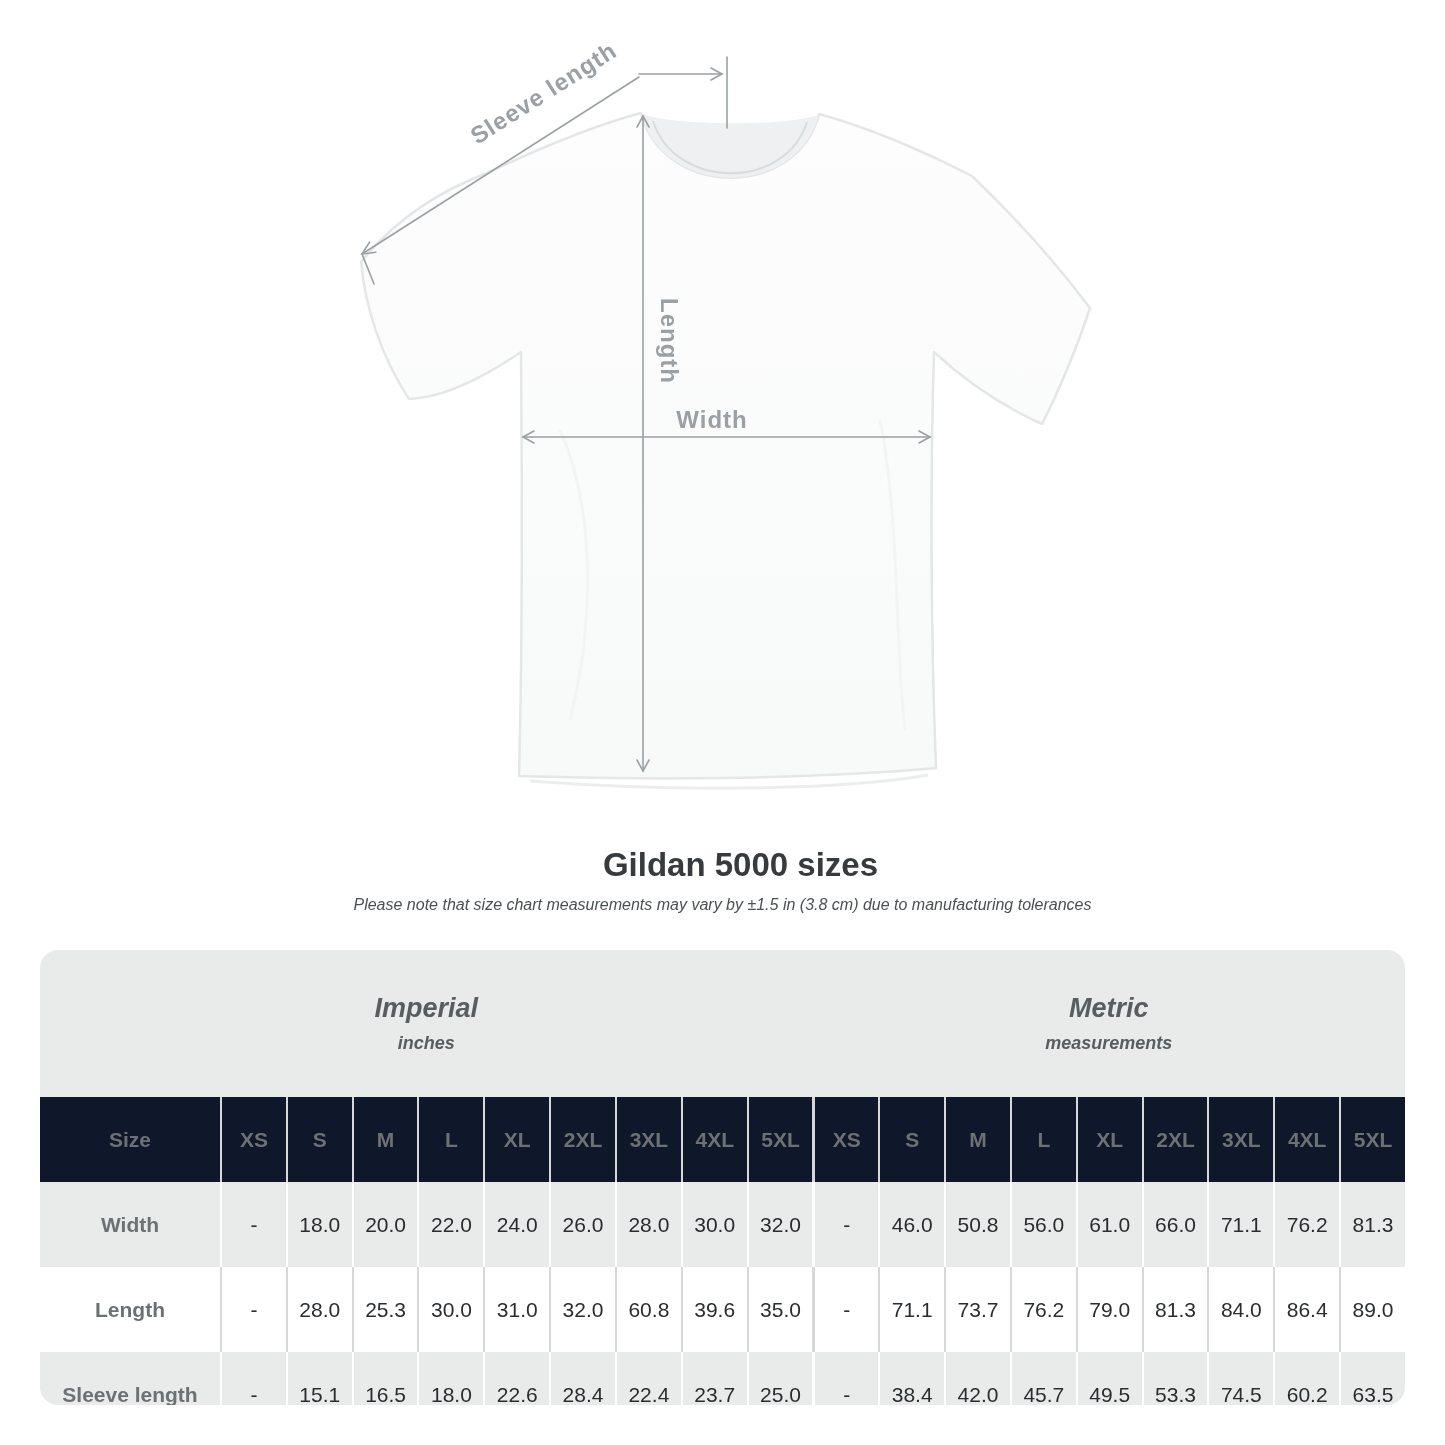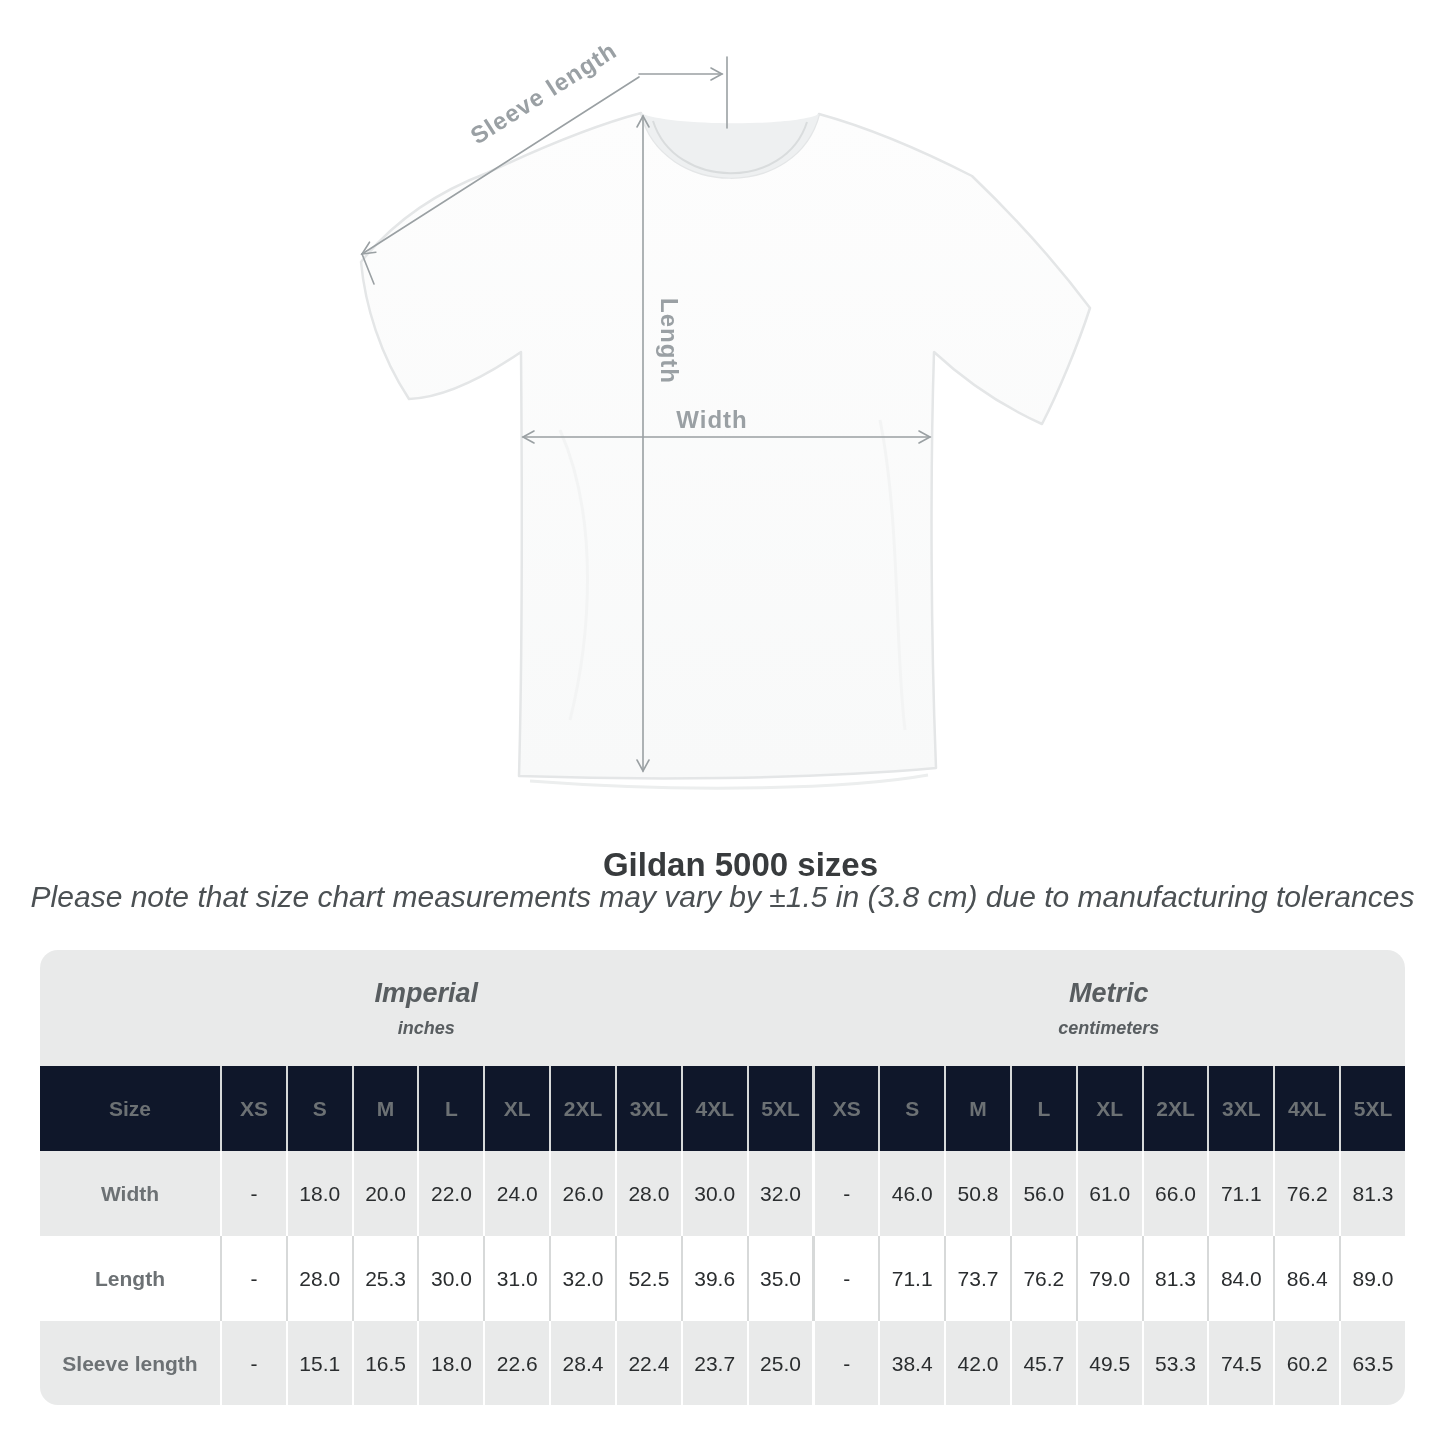--- a/index.html
+++ b/index.html
@@ -4,28 +4,28 @@
 <style>
   html,body{margin:0;padding:0;background:#ffffff;}
   body{width:1445px;height:1445px;position:relative;font-family:"Liberation Sans",sans-serif;overflow:hidden;}
 
   
   .diagram{position:absolute;left:0;top:0;width:1445px;height:845px;}
 
   
   .title-block{position:absolute;left:0;top:846px;width:1445px;text-align:center;}
   .chart-title{font-size:33px;font-weight:bold;color:#383b3d;line-height:38px;padding-left:36px;}
-  .chart-subtitle{margin-top:0;font-size:30px;font-style:italic;color:#4b5053;line-height:26px;}
+  .chart-subtitle{margin-top:8px;font-size:16px;font-style:italic;color:#4b5053;line-height:26px;}
 
   
   .chart-wrap{position:absolute;left:40px;top:950px;width:1365px;height:455px;border-radius:18px;overflow:hidden;}
   table.size-chart{width:100%;height:100%;border-collapse:separate;border-spacing:0;table-layout:fixed;}
   table.size-chart th,table.size-chart td{padding:0;text-align:center;vertical-align:middle;}
 
-  tr.r-sections{height:116px;}
+  tr.r-sections{height:147px;}
   tr.r-sections th{background:#e9eaea;}
   .section-name{font-size:27px;font-weight:bold;font-style:italic;color:#585d60;}
   .section-unit{margin-top:9px;font-size:18px;font-style:italic;color:#585d60;}
 
   tr.r-sizes{height:85px;background:#0f172a;}
   tr.r-sizes th{font-size:21px;font-weight:bold;color:#6c7174;}
 
   tr.r-body{height:85px;}
   tr.r-gray{background:#e9eaea;}
   tr.r-white{background:#ffffff;}
@@ -115,21 +115,21 @@
     <col span="18">
   </colgroup>
   <tbody>
   <tr class="r-sections">
     <th colspan="10">
       <div class="section-name">Imperial</div>
       <div class="section-unit">inches</div>
     </th>
     <th colspan="9">
       <div class="section-name">Metric</div>
-      <div class="section-unit">centimeters</div>
+      <div class="section-unit">measurements</div>
     </th>
   </tr>
 
   <tr class="r-sizes">
     <th>Size</th>
     <th>XS</th>
     <th>S</th>
     <th>M</th>
     <th>L</th>
     <th>XL</th>
@@ -171,21 +171,21 @@
   </tr>
 
   <tr class="r-body r-white">
     <th>Length</th>
     <td>-</td>
     <td>28.0</td>
     <td>25.3</td>
     <td>30.0</td>
     <td>31.0</td>
     <td>32.0</td>
-    <td>52.5</td>
+    <td>60.8</td>
     <td>39.6</td>
     <td>35.0</td>
     <td class="c-div">-</td>
     <td>71.1</td>
     <td>73.7</td>
     <td>76.2</td>
     <td>79.0</td>
     <td>81.3</td>
     <td>84.0</td>
     <td>86.4</td>

